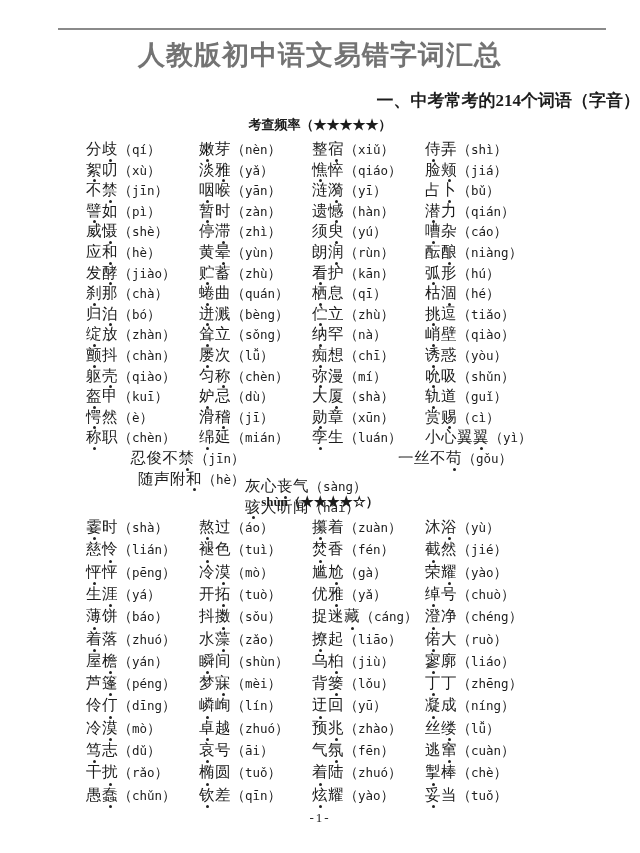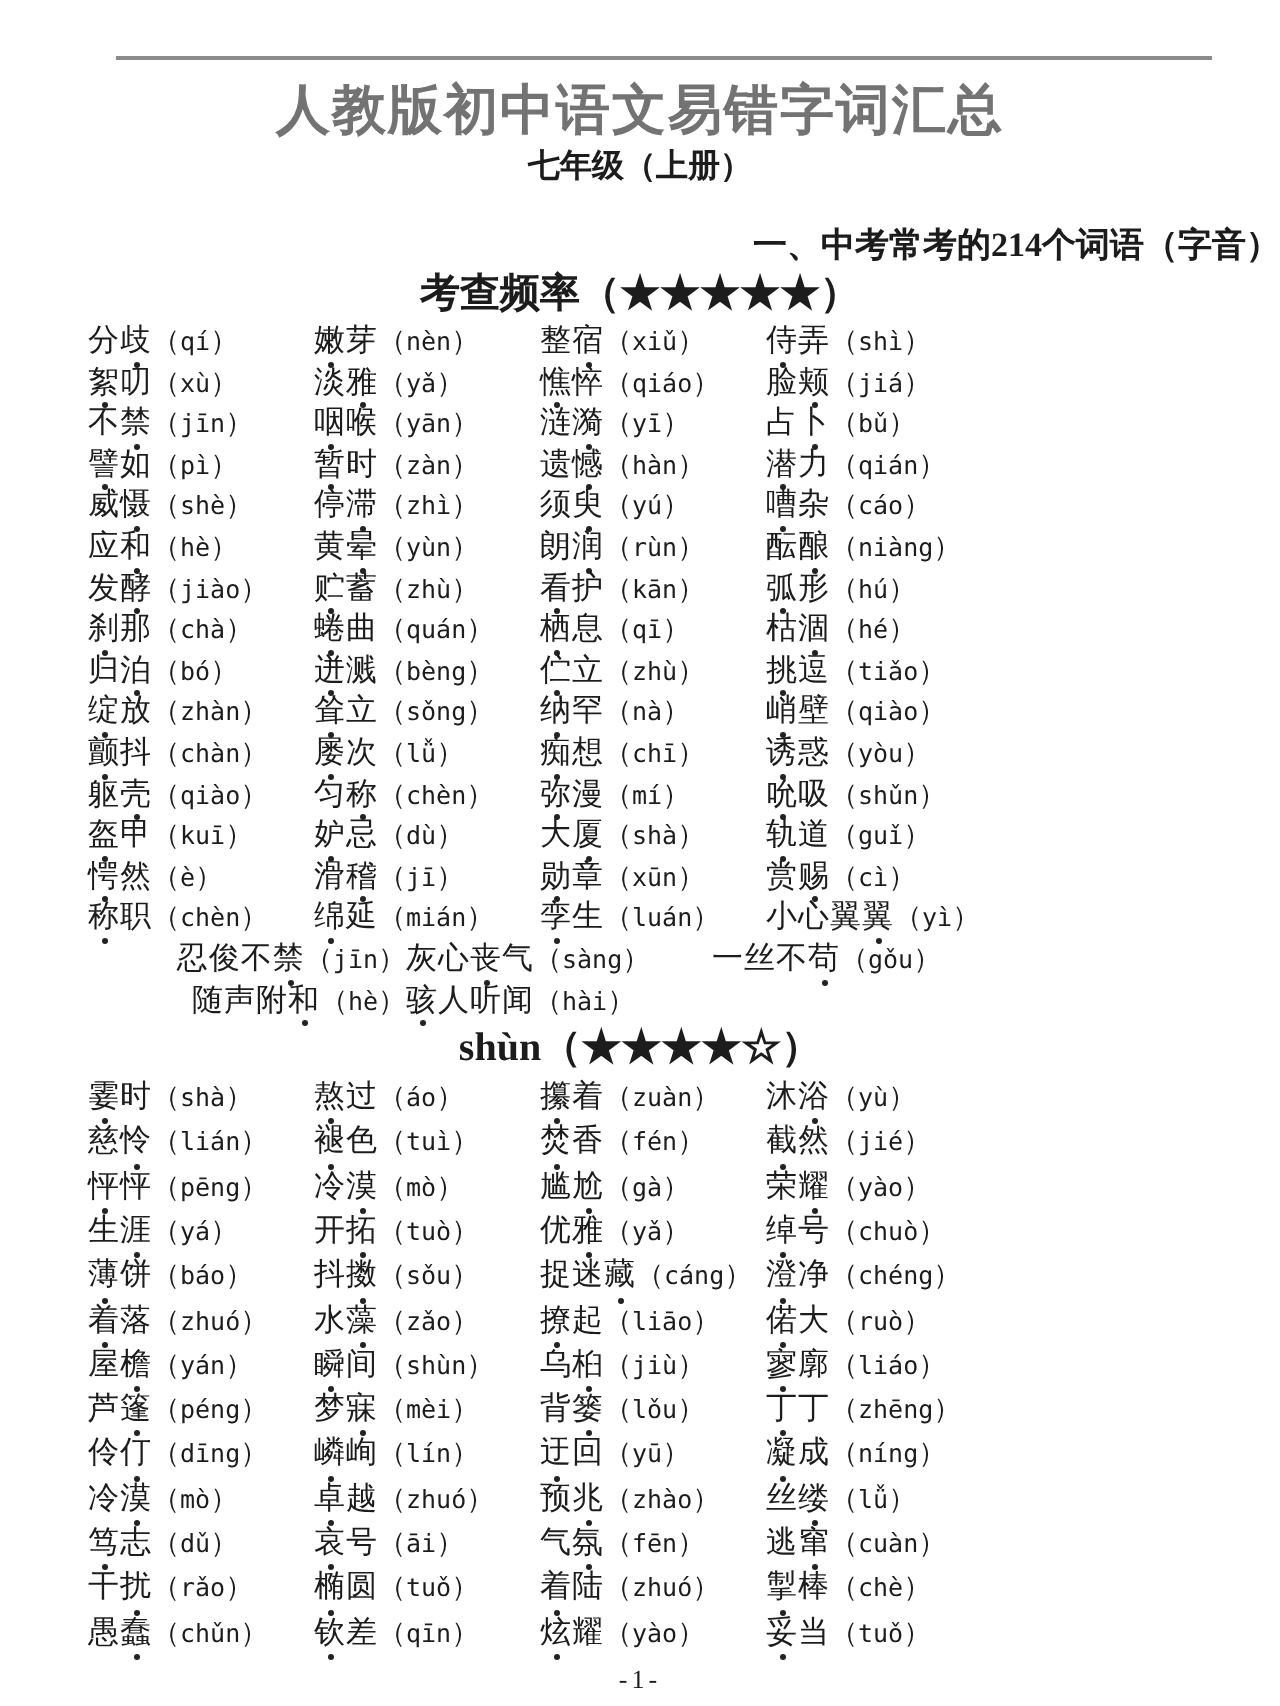--- a/index.html
+++ b/index.html
@@ -7,45 +7,44 @@
     width:640px; height:853px; background:#ffffff; overflow:hidden;
     font-family:"Liberation Serif", serif; color:#1c1c1c;
   }
   .top-rule { margin:28px 0 0 58px; width:548px; height:2px; background:#8a8a8a; }
   .title {
     margin:8px 0 0; text-align:center; font-size:27px; line-height:34px;
     font-weight:bold; letter-spacing:1px; font-family:"Liberation Sans", sans-serif;
   }
   .subtitle { margin:2px 0 0; text-align:center; font-size:16px; line-height:20px; font-weight:bold; }
   .section-heading { margin:18px 0 0; text-align:right; font-size:17px; line-height:22px; font-weight:bold; }
-  .freq { text-align:center; font-size:20px; line-height:20px; margin:3px 0 4px; font-weight:bold; }
+  .freq { text-align:center; font-size:13px; line-height:20px; margin:3px 0 4px; font-weight:bold; }
   .sec { }
-  .row { padding-left:44px; height:20.6px; line-height:20.6px; white-space:nowrap;text-decoration:underline; }
+  .row { padding-left:86px; height:20.6px; line-height:20.6px; white-space:nowrap;text-decoration:underline; }
   .sec2 .row { height:22.3px; line-height:22.3px; }
   .cell { display:inline-block; width:113px; vertical-align:top; white-space:nowrap; }
   .row.wide .cell:nth-child(1) { width:159px;text-align:right; }
-  .row.wide .cell:nth-child(2) { width:153px; }
+  .row.wide .cell:nth-child(2) { width:153px;margin-top:28px; }
   .row.wide .cell:nth-child(3) { width:auto; }
   .w { font-size:15.5px; letter-spacing:0.5px; }
   .dc { position:relative; display:inline-block; }
   .dc::after {
     content:""; position:absolute; left:45%; bottom:-2px;
     width:3px; height:3px; background:#222; border-radius:50%;
   }
   .pin { font-size:14px; }
   .py { font-family:"DejaVu Sans Mono", monospace; font-size:12.5px; }
   .footer { margin-top:4px; text-align:center; font-size:13px; letter-spacing:2px; }
 </style>
 </head>
 <body style="color: rgb(28, 28, 28);">
 
 <div>
   <div class="top-rule" style="background: rgb(138, 138, 138);"></div>
   <h1 class="title" style="color: #737373;">人教版初中语文易错字词汇总</h1>
-  <div class="subtitle">七年级（上册）</div>
   <div class="section-heading">一、中考常考的214个词语（字音）</div>
   <div id="word-sections">
       <div class="freq">考查频率（★★★★★）</div>
       <div class="sec sec1">
         <div class="row"><span class="cell"><span class="w"><span>分</span><span class="dc">歧</span></span><span class="pin"><span>（</span><span class="py">qí</span><span>）</span></span></span><span class="cell"><span class="w"><span class="dc">嫩</span><span>芽</span></span><span class="pin"><span>（</span><span class="py">nèn</span><span>）</span></span></span><span class="cell"><span class="w"><span>整</span><span class="dc">宿</span></span><span class="pin"><span>（</span><span class="py">xiǔ</span><span>）</span></span></span><span class="cell"><span class="w"><span class="dc">侍</span><span>弄</span></span><span class="pin"><span>（</span><span class="py">shì</span><span>）</span></span></span></div>
         <div class="row"><span class="cell"><span class="w"><span class="dc">絮</span><span>叨</span></span><span class="pin"><span>（</span><span class="py">xù</span><span>）</span></span></span><span class="cell"><span class="w"><span>淡</span><span class="dc">雅</span></span><span class="pin"><span>（</span><span class="py">yǎ</span><span>）</span></span></span><span class="cell"><span class="w"><span class="dc">憔</span><span>悴</span></span><span class="pin"><span>（</span><span class="py">qiáo</span><span>）</span></span></span><span class="cell"><span class="w"><span>脸</span><span class="dc">颊</span></span><span class="pin"><span>（</span><span class="py">jiá</span><span>）</span></span></span></div>
         <div class="row"><span class="cell"><span class="w"><span>不</span><span class="dc">禁</span></span><span class="pin"><span>（</span><span class="py">jīn</span><span>）</span></span></span><span class="cell"><span class="w"><span class="dc">咽</span><span>喉</span></span><span class="pin"><span>（</span><span class="py">yān</span><span>）</span></span></span><span class="cell"><span class="w"><span>涟</span><span class="dc">漪</span></span><span class="pin"><span>（</span><span class="py">yī</span><span>）</span></span></span><span class="cell"><span class="w"><span>占</span><span class="dc">卜</span></span><span class="pin"><span>（</span><span class="py">bǔ</span><span>）</span></span></span></div>
         <div class="row"><span class="cell"><span class="w"><span class="dc">譬</span><span>如</span></span><span class="pin"><span>（</span><span class="py">pì</span><span>）</span></span></span><span class="cell"><span class="w"><span class="dc">暂</span><span>时</span></span><span class="pin"><span>（</span><span class="py">zàn</span><span>）</span></span></span><span class="cell"><span class="w"><span>遗</span><span class="dc">憾</span></span><span class="pin"><span>（</span><span class="py">hàn</span><span>）</span></span></span><span class="cell"><span class="w"><span class="dc">潜</span><span>力</span></span><span class="pin"><span>（</span><span class="py">qián</span><span>）</span></span></span></div>
         <div class="row"><span class="cell"><span class="w"><span>威</span><span class="dc">慑</span></span><span class="pin"><span>（</span><span class="py">shè</span><span>）</span></span></span><span class="cell"><span class="w"><span>停</span><span class="dc">滞</span></span><span class="pin"><span>（</span><span class="py">zhì</span><span>）</span></span></span><span class="cell"><span class="w"><span>须</span><span class="dc">臾</span></span><span class="pin"><span>（</span><span class="py">yú</span><span>）</span></span></span><span class="cell"><span class="w"><span class="dc">嘈</span><span>杂</span></span><span class="pin"><span>（</span><span class="py">cáo</span><span>）</span></span></span></div>
         <div class="row"><span class="cell"><span class="w"><span>应</span><span class="dc">和</span></span><span class="pin"><span>（</span><span class="py">hè</span><span>）</span></span></span><span class="cell"><span class="w"><span>黄</span><span class="dc">晕</span></span><span class="pin"><span>（</span><span class="py">yùn</span><span>）</span></span></span><span class="cell"><span class="w"><span>朗</span><span class="dc">润</span></span><span class="pin"><span>（</span><span class="py">rùn</span><span>）</span></span></span><span class="cell"><span class="w"><span>酝</span><span class="dc">酿</span></span><span class="pin"><span>（</span><span class="py">niàng</span><span>）</span></span></span></div>

